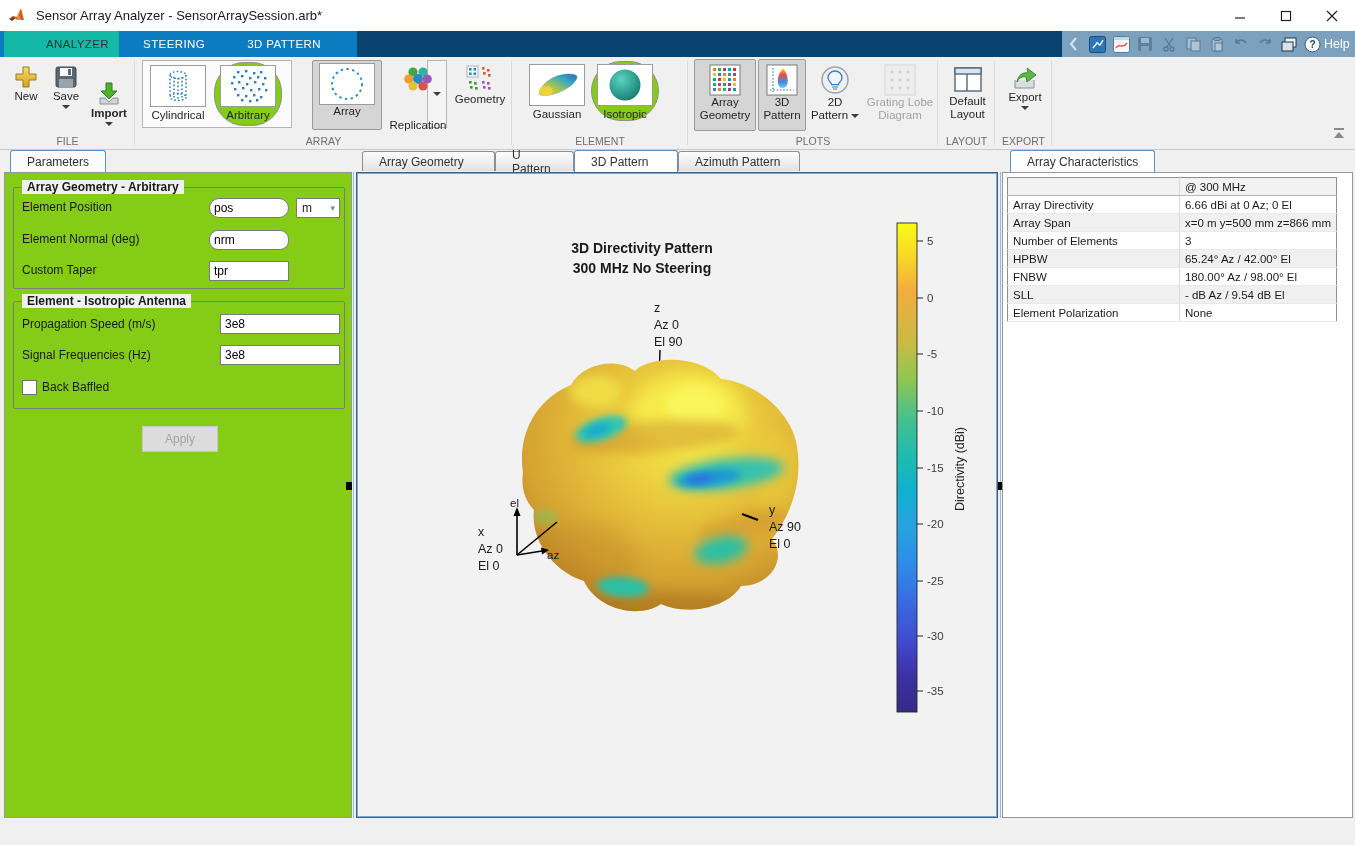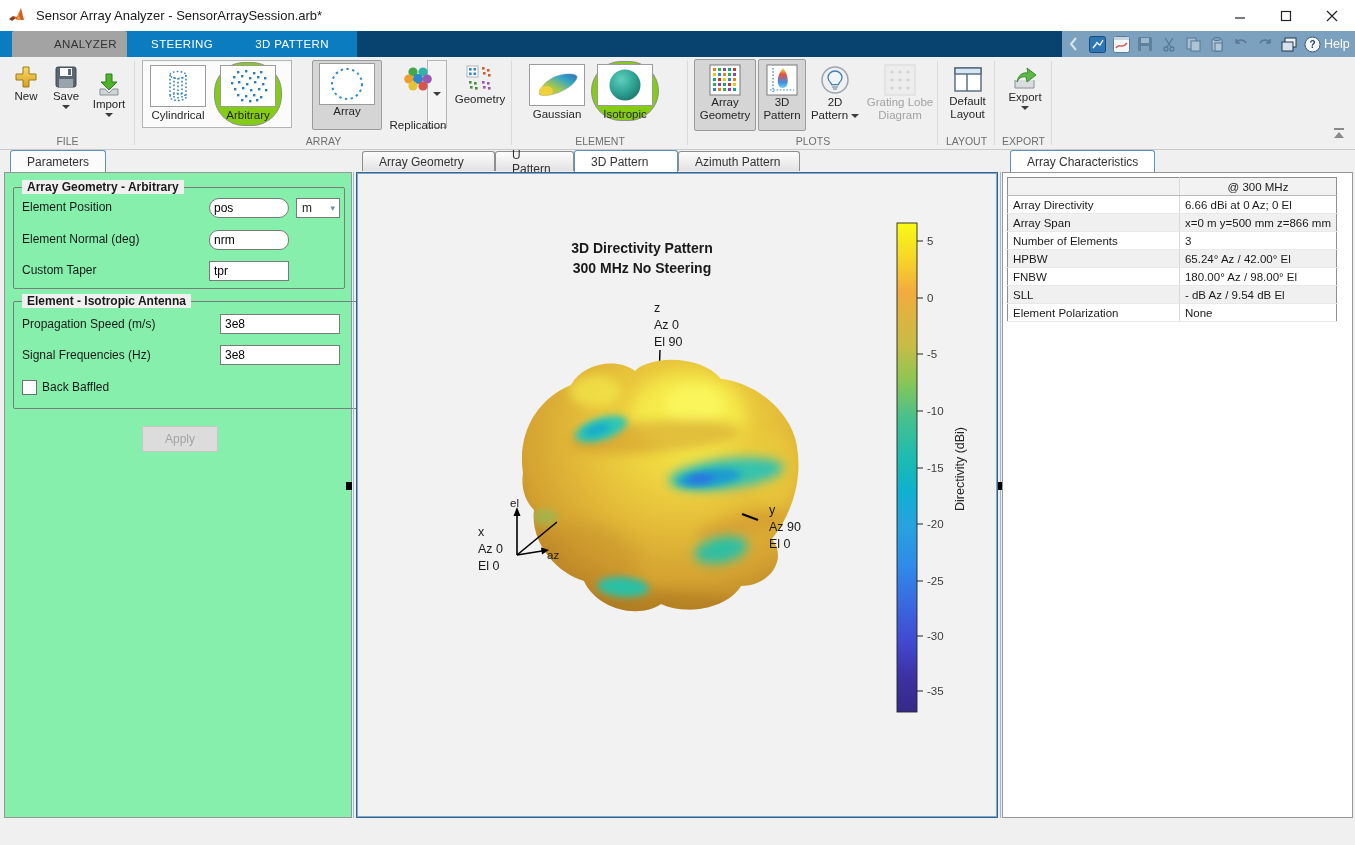--- a/index.html
+++ b/index.html
@@ -14,21 +14,21 @@
   .winbtns{margin-left:auto;display:flex;height:31px;}
   .winbtn{width:46px;height:31px;display:flex;align-items:center;justify-content:center;cursor:default;}
 
   
   .tabstrip{left:0;top:31px;width:1355px;height:26px;display:flex;}
   .tabstrip .bright{width:357px;background:#0c7cc0;display:flex;align-items:stretch;}
   .tabstrip .navy{width:705px;background:#08426f;}
   .tabstrip .qa{width:293px;background:#7ba1bf;display:flex;align-items:center;gap:6px;padding-left:2px;box-sizing:border-box;}
   .rtab{min-width:110px;display:flex;align-items:center;justify-content:center;font-size:11.5px;
         letter-spacing:.4px;color:#ffffff;cursor:pointer;padding:0 10px;box-sizing:border-box;}
-  .rtab.active{background:#a3a3a3;color:#333;border-top-left-radius:2px;border-top-right-radius:2px;margin-left:12px;padding-left:42px;}
+  .rtab.active{background:#14b8a6;color:#333;border-top-left-radius:2px;border-top-right-radius:2px;margin-left:4px;padding-left:42px;}
   .qa .qaicon{width:18px;height:18px;display:flex;align-items:center;justify-content:center;flex:0 0 auto;}
   .qa .disabled{opacity:.42;}
   .qa .helpwrap{display:flex;align-items:center;gap:3px;color:#ffffff;font-size:12.5px;}
 
   
   .ribbon{left:0;top:57px;width:1355px;height:93px;background:#f0f0f0;border-bottom:1px solid #c9c9c9;box-sizing:border-box;}
   .rsection{position:absolute;top:0;height:92px;}
   .rsec-div{position:absolute;top:4px;width:1px;height:84px;background:#dadada;}
   .rsec-label{position:absolute;bottom:2px;left:0;right:0;text-align:center;font-size:10.5px;color:#6e6e6e;}
   .toolbtn{position:absolute;display:flex;flex-direction:column;align-items:center;cursor:pointer;border:1px solid transparent;border-radius:2px;}
@@ -46,21 +46,21 @@
 
   .collapsebtn{position:absolute;right:6px;top:70px;width:18px;height:16px;cursor:pointer;}
 
   
   .workspace{left:0;top:150px;width:1355px;height:695px;background:#f0f0f0;}
   .paneltab{position:absolute;height:20px;padding:0 16px;display:flex;align-items:center;font-size:12px;color:#333;
             background:linear-gradient(#fdfdfd,#e2e2e2);border:1px solid #8f8f8f;border-bottom:none;
             border-top-left-radius:3px;border-top-right-radius:3px;cursor:pointer;box-sizing:border-box;}
   .paneltab.active{background:#fbfbfb;border-color:#5e92c2;height:22px;z-index:3;}
   .panel{position:absolute;top:22px;height:646px;box-sizing:border-box;}
-  .leftpanel{left:4px;width:348px;background:#86efac;border:1px solid #979797;}
+  .leftpanel{left:4px;width:348px;background:#84cc16;border:1px solid #979797;}
   .centerpanel{left:356px;width:642px;background:#ffffff;border:1px solid #36648b;outline:1px solid #7da7cc;outline-offset:-2px;}
   .rightpanel{left:1002px;width:351px;background:#ffffff;border:1px solid #979797;}
   .splitterline{position:absolute;top:22px;height:646px;width:1px;background:#9cb8d2;}
   .splithandle{position:absolute;width:6px;height:8px;background:#000;}
 
   
   .groupbox{position:absolute;left:8px;width:330px;border:1px solid #7c7c7c;border-radius:2px;}
   .grouptitle{position:absolute;top:-8px;left:8px;background:#f0f0f0;padding:0 5px;font-size:12px;font-weight:bold;color:#1a1a1a;}
   .fldlabel{position:absolute;font-size:12px;color:#1a1a1a;}
   .fld{position:absolute;height:20px;border:1px solid #7a7a7a;background:#fff;font-size:12px;font-family:"Liberation Sans",sans-serif;
@@ -68,21 +68,21 @@
   .unitdd{position:absolute;height:20px;width:44px;border:1px solid #7a7a7a;background:#fff;display:flex;align-items:center;
           font-size:12px;padding-left:5px;box-sizing:border-box;cursor:pointer;}
   .unitdd .ddchev{margin-left:auto;margin-right:4px;color:#6f8fae;font-size:9px;}
   .chkbox{position:absolute;width:13px;height:13px;background:#fff;border:1px solid #707070;cursor:pointer;}
   .applybtn{position:absolute;left:137px;width:74px;height:24px;background:#dcdcdc;border:1px solid #c6c6c6;
             color:#a3a3a3;font-size:12px;display:flex;align-items:center;justify-content:center;}
 
   
   .chartable{position:absolute;left:4px;top:4px;width:330px;border:1px solid #8f8f8f;border-collapse:collapse;font-size:11.5px;}
   .chartable td{height:17px;padding:0 5px;border-bottom:1px solid #e9e9e9;white-space:nowrap;overflow:hidden;}
-  .chartable tr.hdr td{background:#f2f2f2;border-bottom:1px solid #b9b9b9;text-align:center;}
+  .chartable tr.hdr td{background:#f2f2f2;border-bottom:1px solid #b9b9b9;}
   .chartable tr.alt td{background:#f0f0f0;}
   .chartable td.lblcol{border-right:1px solid #d9d9d9;width:162px;}
 
   svg text{font-family:"Liberation Sans",sans-serif;}
 </style>
 </head>
 <body>
 
 <div class="abs titlebar">
   <svg class="applogo" viewBox="0 0 20 20">
@@ -210,21 +210,21 @@
     <div class="toolbtn" style="left:46px;top:2px;width:38px;height:72px;">
       <svg width="26" height="26" style="margin-top:4px">
         <rect x="3" y="3" width="20" height="20" rx="2" fill="#5b6770" stroke="#3f4a52"></rect>
         <rect x="7" y="4" width="12" height="8" fill="#fff"></rect>
           <rect x="15" y="5" width="3" height="6" fill="#5b6770"></rect>
         <rect x="6" y="15" width="14" height="8" fill="#9aa4ad"></rect>
       </svg>
       <span class="tlabel">Save</span>
       <span class="caret"></span>
     </div>
-    <div class="toolbtn" style="left:86px;top:10px;width:44px;height:72px;">
+    <div class="toolbtn" style="left:86px;top:19px;width:44px;height:72px;font-weight:bold;">
       <svg width="26" height="26" style="margin-top:4px">
         <path d="M10 2h6v8h5l-8 8-8-8h5z" fill="#4db32b" stroke="#2f7d1c"></path>
         <path d="M4 17h5l4 4 4-4h5v6H4z" fill="#cfd4d8" stroke="#8a9096"></path>
       </svg>
       <span class="tlabel">Import</span>
       <span class="caret"></span>
     </div>
     <div class="rsec-label">FILE</div>
     <div class="rsec-div" style="left:134px;"></div>
   </div>
@@ -511,21 +511,21 @@
       <div class="unitdd" style="left:282px;top:10px;">
         <span>m</span>
         <span class="ddchev">▾</span>
       </div>
       <span class="fldlabel" style="left:8px;top:44px;">Element Normal (deg)</span>
       <input class="fld" style="left: 195px; top: 42px; width: 80px; border-radius: 9px;" value="nrm">
       <span class="fldlabel" style="left:8px;top:75px;">Custom Taper</span>
       <input class="fld" style="left: 195px; top: 73px; width: 80px;" value="tpr">
     </div>
 
-    <div class="groupbox" style="top:128px;height:106px;padding-left:29px;">
+    <div class="groupbox" style="top:128px;height:106px;">
       <span class="grouptitle">Element - Isotropic Antenna</span>
       <span class="fldlabel" style="left:8px;top:15px;">Propagation Speed (m/s)</span>
       <input class="fld" style="left: 206px; top: 12px; width: 120px;" value="3e8">
       <span class="fldlabel" style="left:8px;top:46px;">Signal Frequencies (Hz)</span>
       <input class="fld" style="left: 206px; top: 43px; width: 120px;" value="3e8">
       <span class="chkbox" style="left:8px;top:78px;"></span>
       <span class="fldlabel" style="left:28px;top:78px;">Back Baffled</span>
     </div>
     <div class="applybtn" style="top:253px;">
       <span>Apply</span>

